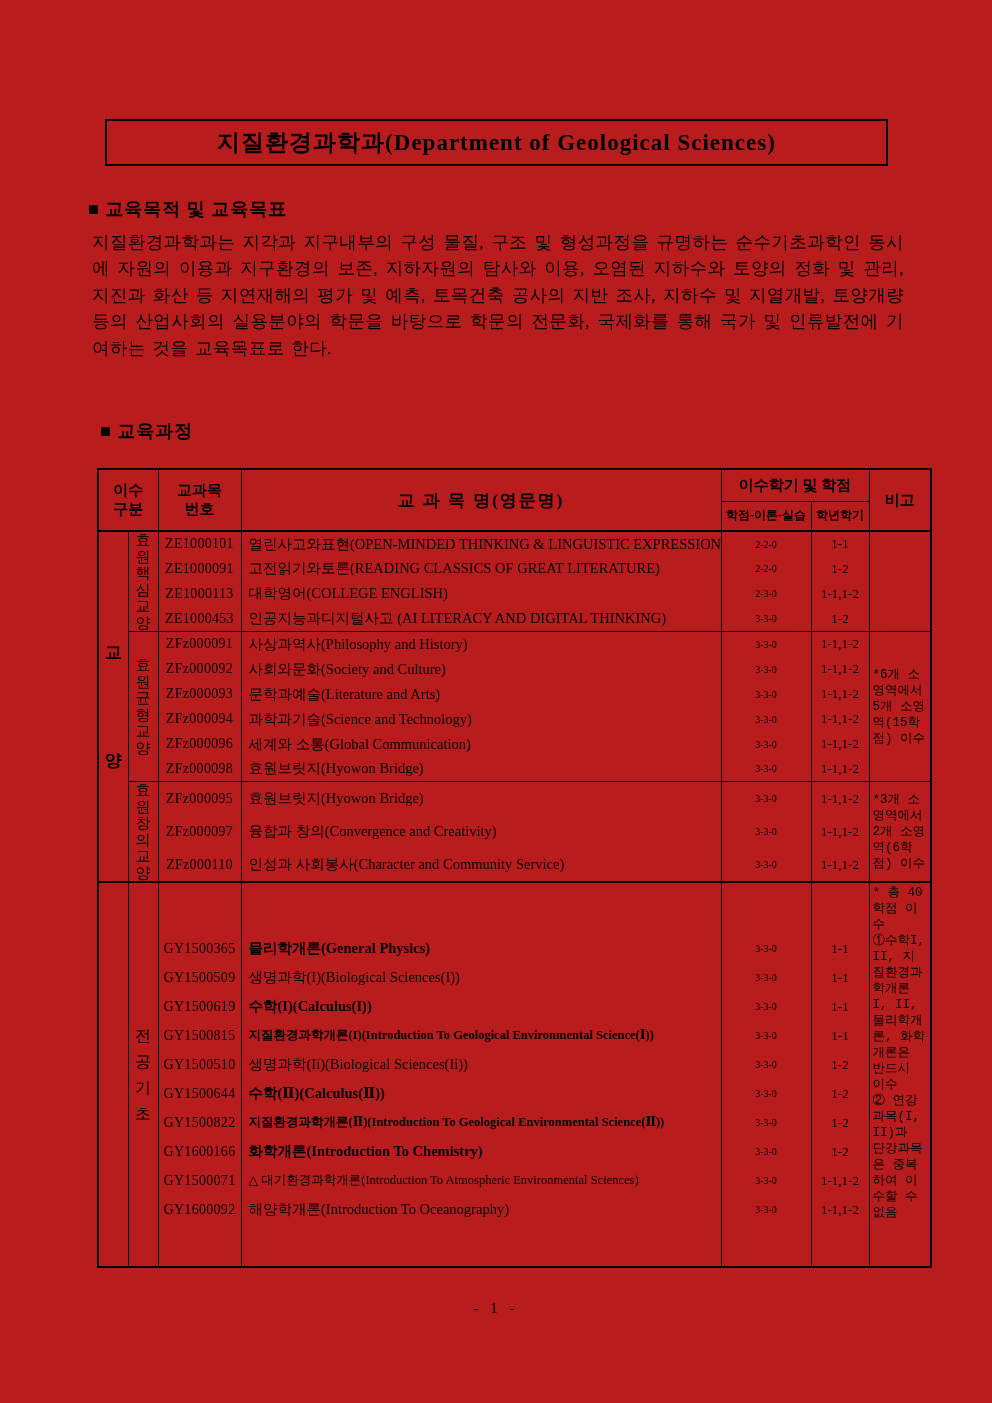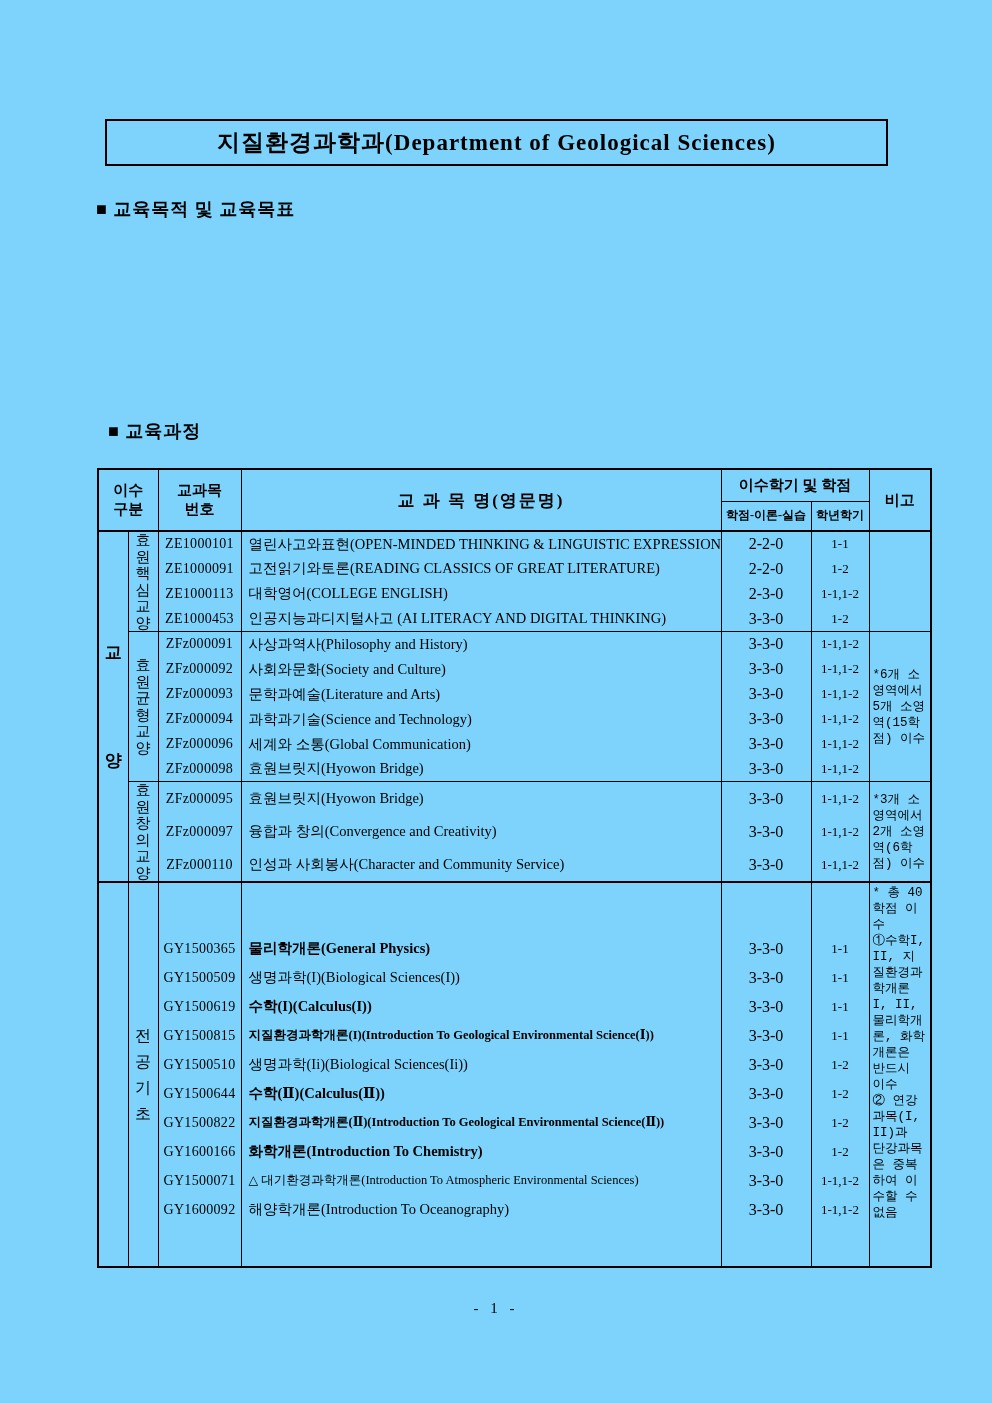--- a/index.html
+++ b/index.html
@@ -1,24 +1,24 @@
 <!DOCTYPE html>
 <html><head>
 <meta charset="utf-8">
 <style>
   html,body { margin:0; padding:0; background:#ffffff; }
   body { width:992px; height:1403px; font-family:"Liberation Serif","DejaVu Serif",serif; color:#000; }
-  .page { position:relative; width:992px; height:1403px; background:#7dd3fc; overflow:hidden; }
+  .page { position:relative; width:992px; height:1403px; background:#b91c1c; overflow:hidden; }
 
   .title-box {
     position:absolute; left:105px; top:119px; width:779px; height:43px;
     border:2px solid #000; display:flex; align-items:center; justify-content:center;
     font-size:23px; font-weight:bold; letter-spacing:1px;
   }
-  .heading { position:absolute; left:96px; font-size:18px; font-weight:bold; letter-spacing:1px; }
+  .heading { position:absolute; left:88px; font-size:18px; font-weight:bold; letter-spacing:1px; }
   .h1 { top:197px; }
   .h2 { top:419px;margin-left:12px; }
   .para {
     position:absolute; left:92px; top:229px; width:812px;
     font-size:17.5px; line-height:26.4px; text-align:justify; letter-spacing:0.4px;
     word-spacing:2px;
   }
 
   .table-wrap { position:absolute; left:97px; top:468px; }
   table { border-collapse:collapse; table-layout:fixed; width:833px; border:2px solid #000; }
@@ -35,38 +35,39 @@
   td.bt2 { border-top:2px solid #000; }
 
   td.vside { text-align:center; white-space:pre-line; font-size:15px; line-height:16.5px; }
   td.vside.main { font-size:17px; font-weight:bold; line-height:36px; }
   td.vside.gapped { font-size:16px; line-height:26px; }
 
   td.num  { text-align:center; font-size:14px; letter-spacing:0.3px; }
   td.name { text-align:left; padding-left:7px; font-size:14.5px; white-space:nowrap; overflow:hidden; }
   td.name.sm { font-size:12.5px; }
   td.name.b  { font-weight:bold; }
-  td.cr   { text-align:center; font-size:16px;margin-top:23px; }
+  td.cr   { text-align:center; font-size:10px;margin-top:23px; }
   td.term { text-align:center; font-size:13px; }
   td.remark {
     text-align:left; font-size:12.5px; line-height:16px; padding:2px 3px;
     white-space:pre-line; word-break:break-all;font-family:Liberation Mono, monospace;
   }
   td.remark.top { vertical-align:top; }
 
   .pagenum { position:absolute; left:0; top:1300px; width:992px; text-align:center; font-size:15px; letter-spacing:4px; }
 </style>
 </head>
 <body>
 
 <div class="page">
 
   <div class="title-box">지질환경과학과(Department of Geological Sciences)</div>
 
   <div class="heading h1">■ 교육목적 및 교육목표</div>
+  <div class="para">지질환경과학과는 지각과 지구내부의 구성 물질, 구조 및 형성과정을 규명하는 순수기초과학인 동시에 자원의 이용과 지구환경의 보존, 지하자원의 탐사와 이용, 오염된 지하수와 토양의 정화 및 관리, 지진과 화산 등 지연재해의 평가 및 예측, 토목건축 공사의 지반 조사, 지하수 및 지열개발, 토양개량 등의 산업사회의 실용분야의 학문을 바탕으로 학문의 전문화, 국제화를 통해 국가 및 인류발전에 기여하는 것을 교육목표로 한다.</div>
 
   <div class="heading h2">■ 교육과정</div>
 
   <div class="table-wrap">
     <table>
       <colgroup>
         <col style="width:30px">
           <col style="width:30px">
           <col style="width:83px">
         <col style="width:480px">

